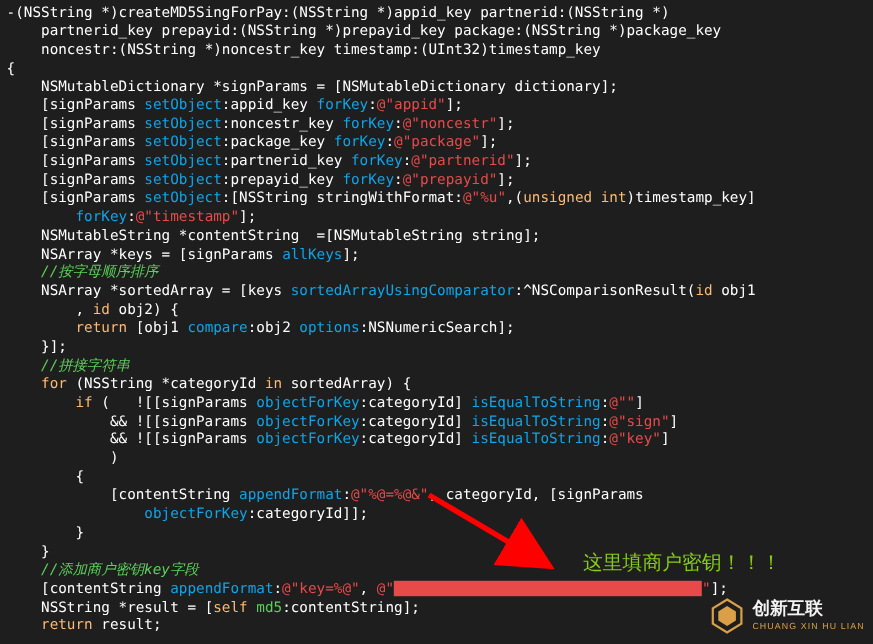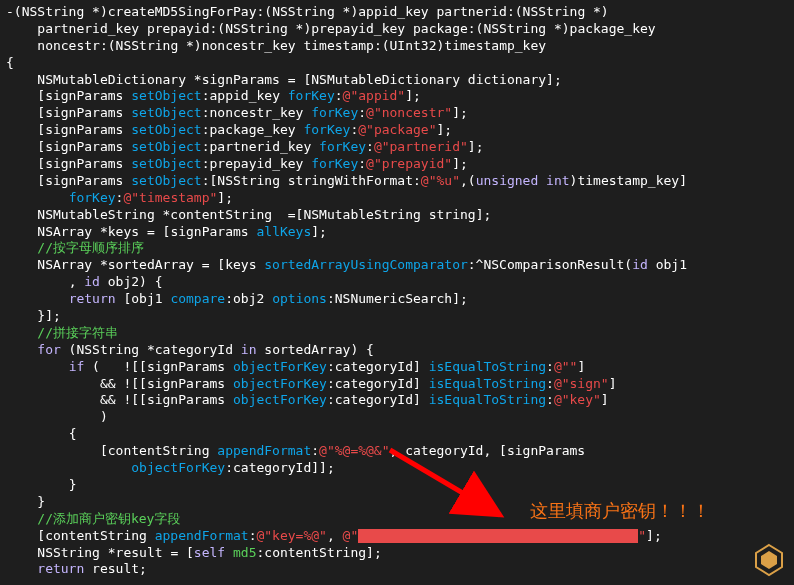--- a/index.html
+++ b/index.html
@@ -11,34 +11,34 @@
   color: #d4d4d4;
   width: 794px;
   height: 585px;
   overflow: hidden;
   position: relative;
   padding: 4px 6px;
 }
 pre { white-space: pre-wrap; word-break: break-all; }
 .tok { display: inline; }
 .white { color: #ffffff; }
-.fuchsia { color: #c4b5fd; }
+.fuchsia { color: #fdba74; }
 .cyan { color: #ffffff; }
 .yellow { color: #0ea5e9; }
 .green { color: #5ad05a; text-align: center; }
-.comment { color: #5ad05a; }
+.comment { color: #5ad05a; font-style: italic; }
 .red { color: #e84a4a; }
 .arrow {
   position: absolute;
   pointer-events: none;
 }
 .arrow svg { display: block; }
 .annotation {
   position: absolute;
-  color: #f97316;
+  color: #84cc16;
   font-size: 18px;
   font-family: sans-serif;
 }
 .redacted {
   display: inline-block;
   background: #e84a4a;
   height: 14px;
   vertical-align: middle;
 }
 .watermark {
@@ -85,13 +85,17 @@
 
 <div class="annotation" style="left:530px; top:500px;">这里填商户密钥！！！</div>
 
 <div class="watermark">
   <div class="watermark-logo">
     <svg width="34" height="34" viewBox="0 0 34 34">
       <path d="M17 2 L30 10 L30 24 L17 32 L4 24 L4 10 Z" fill="none" stroke="#e6a84a" stroke-width="2"></path>
       <path d="M17 8 L25 13 L25 21 L17 26 L9 21 L9 13 Z" fill="#e6a84a"></path>
     </svg>
   </div>
+  <div>
+    <div class="watermark-text">创新互联</div>
+    <div class="watermark-sub">CHUANG XIN HU LIAN</div>
+  </div>
 </div>
 
 </body></html>

